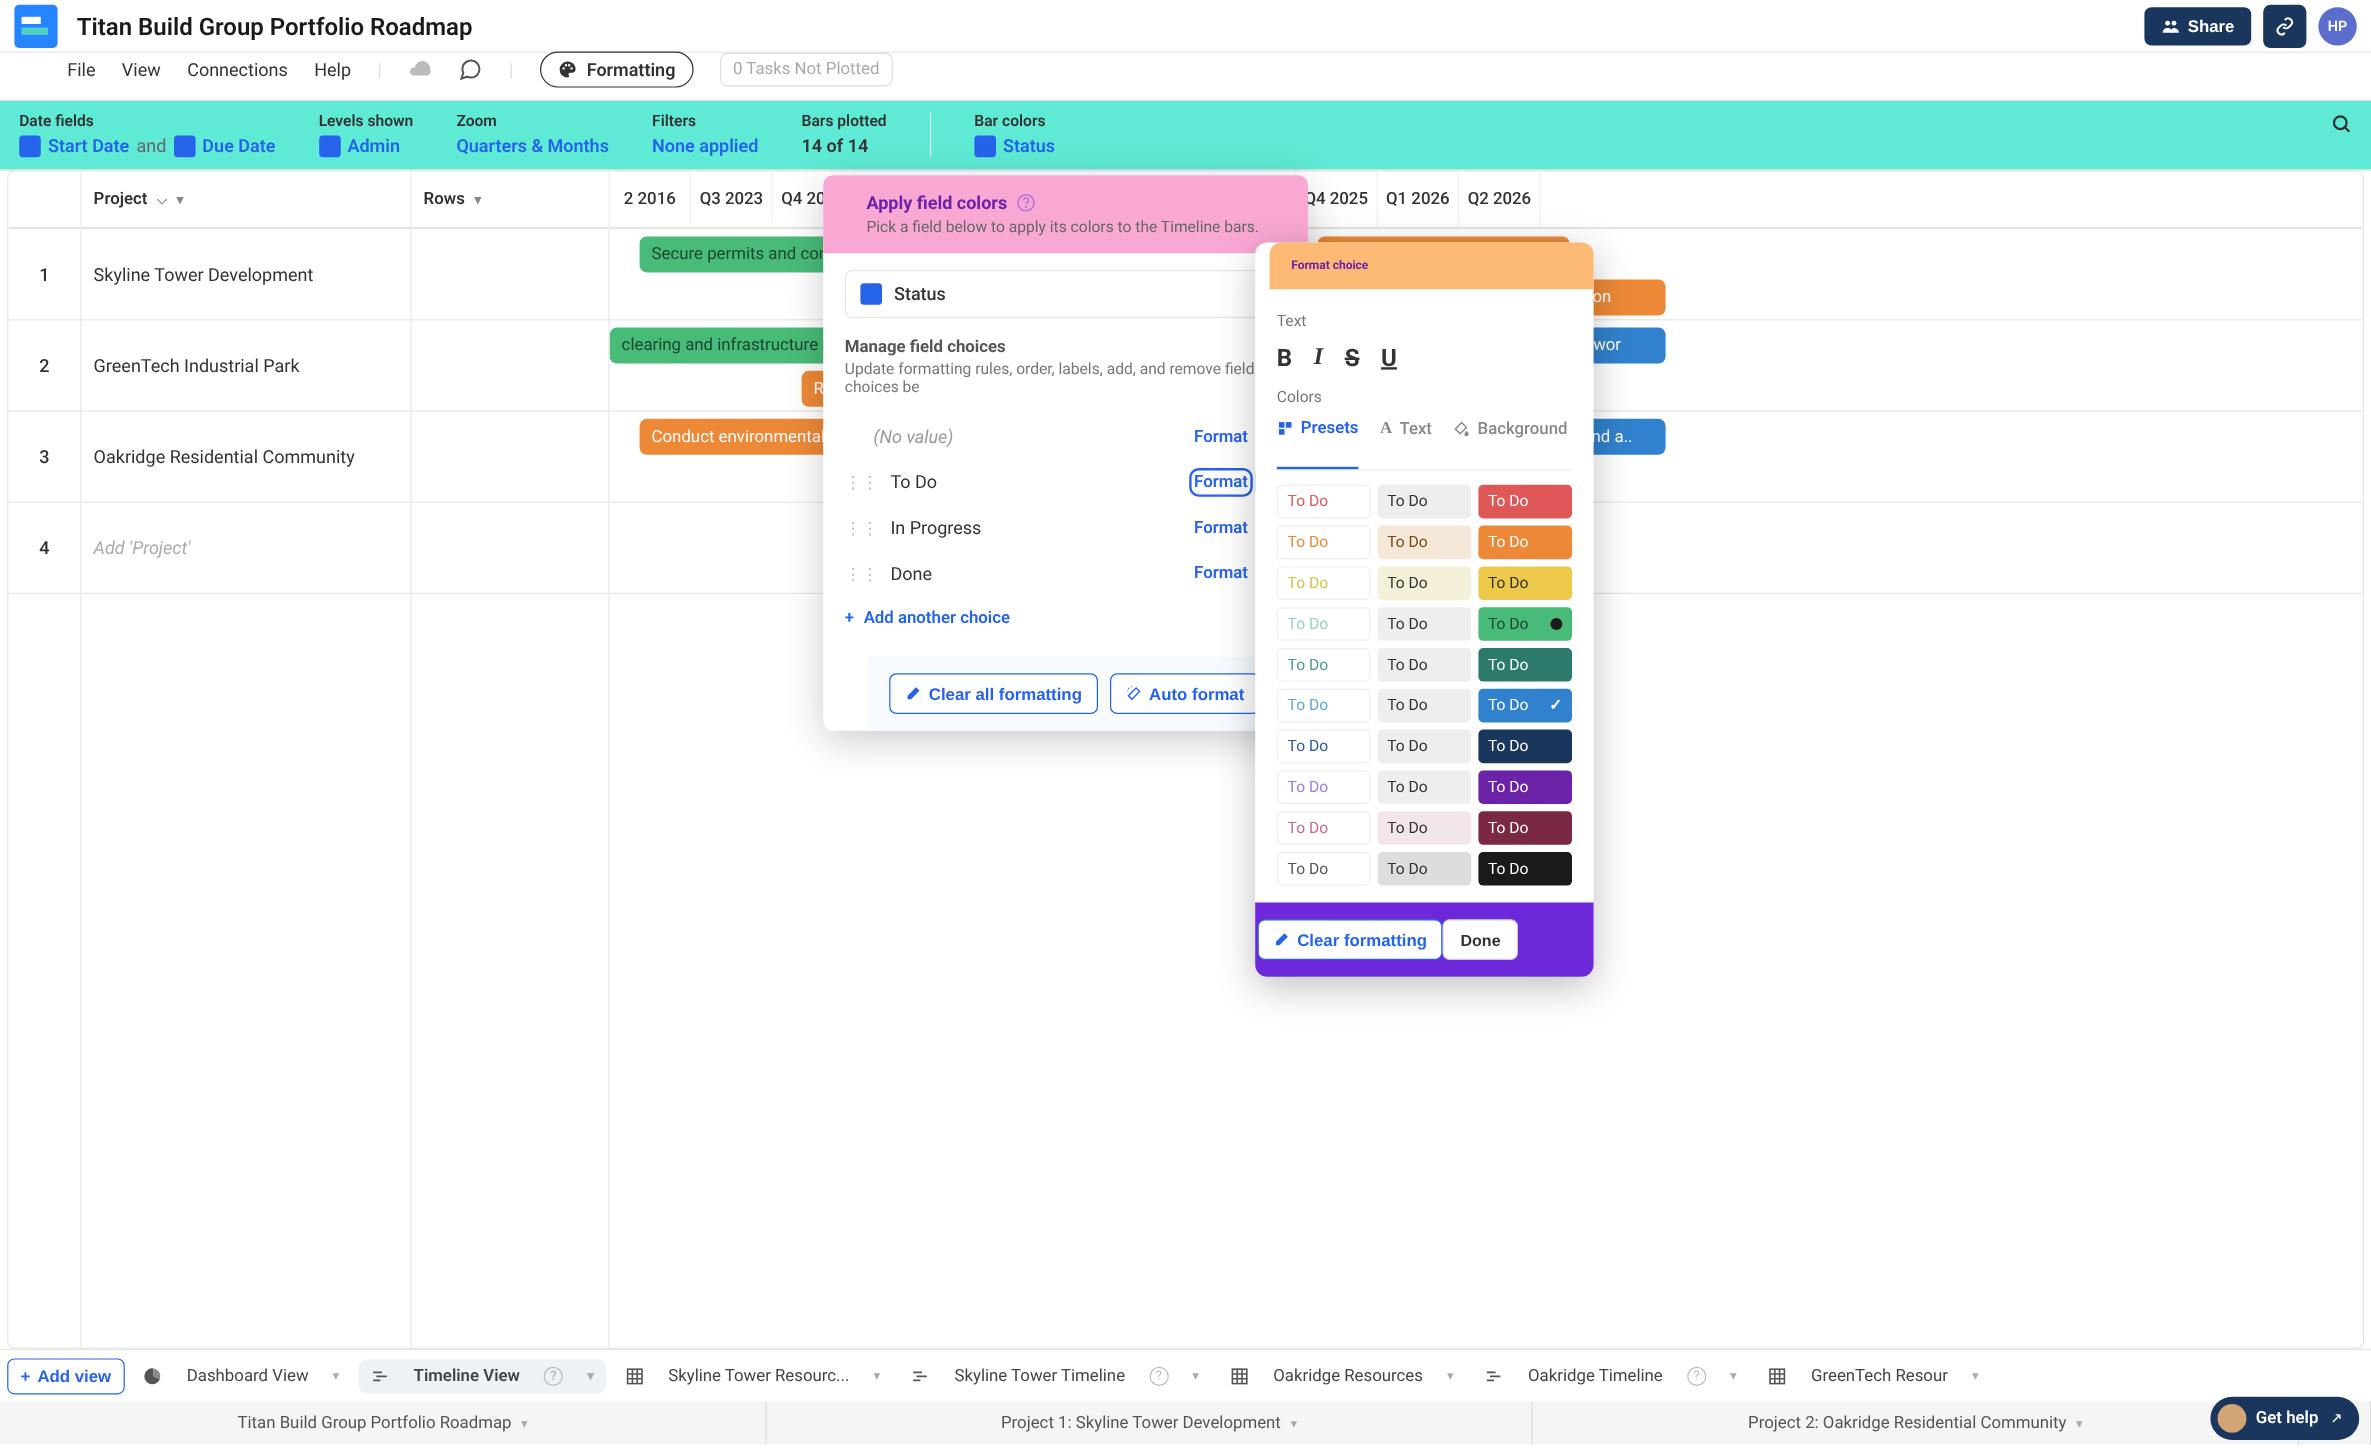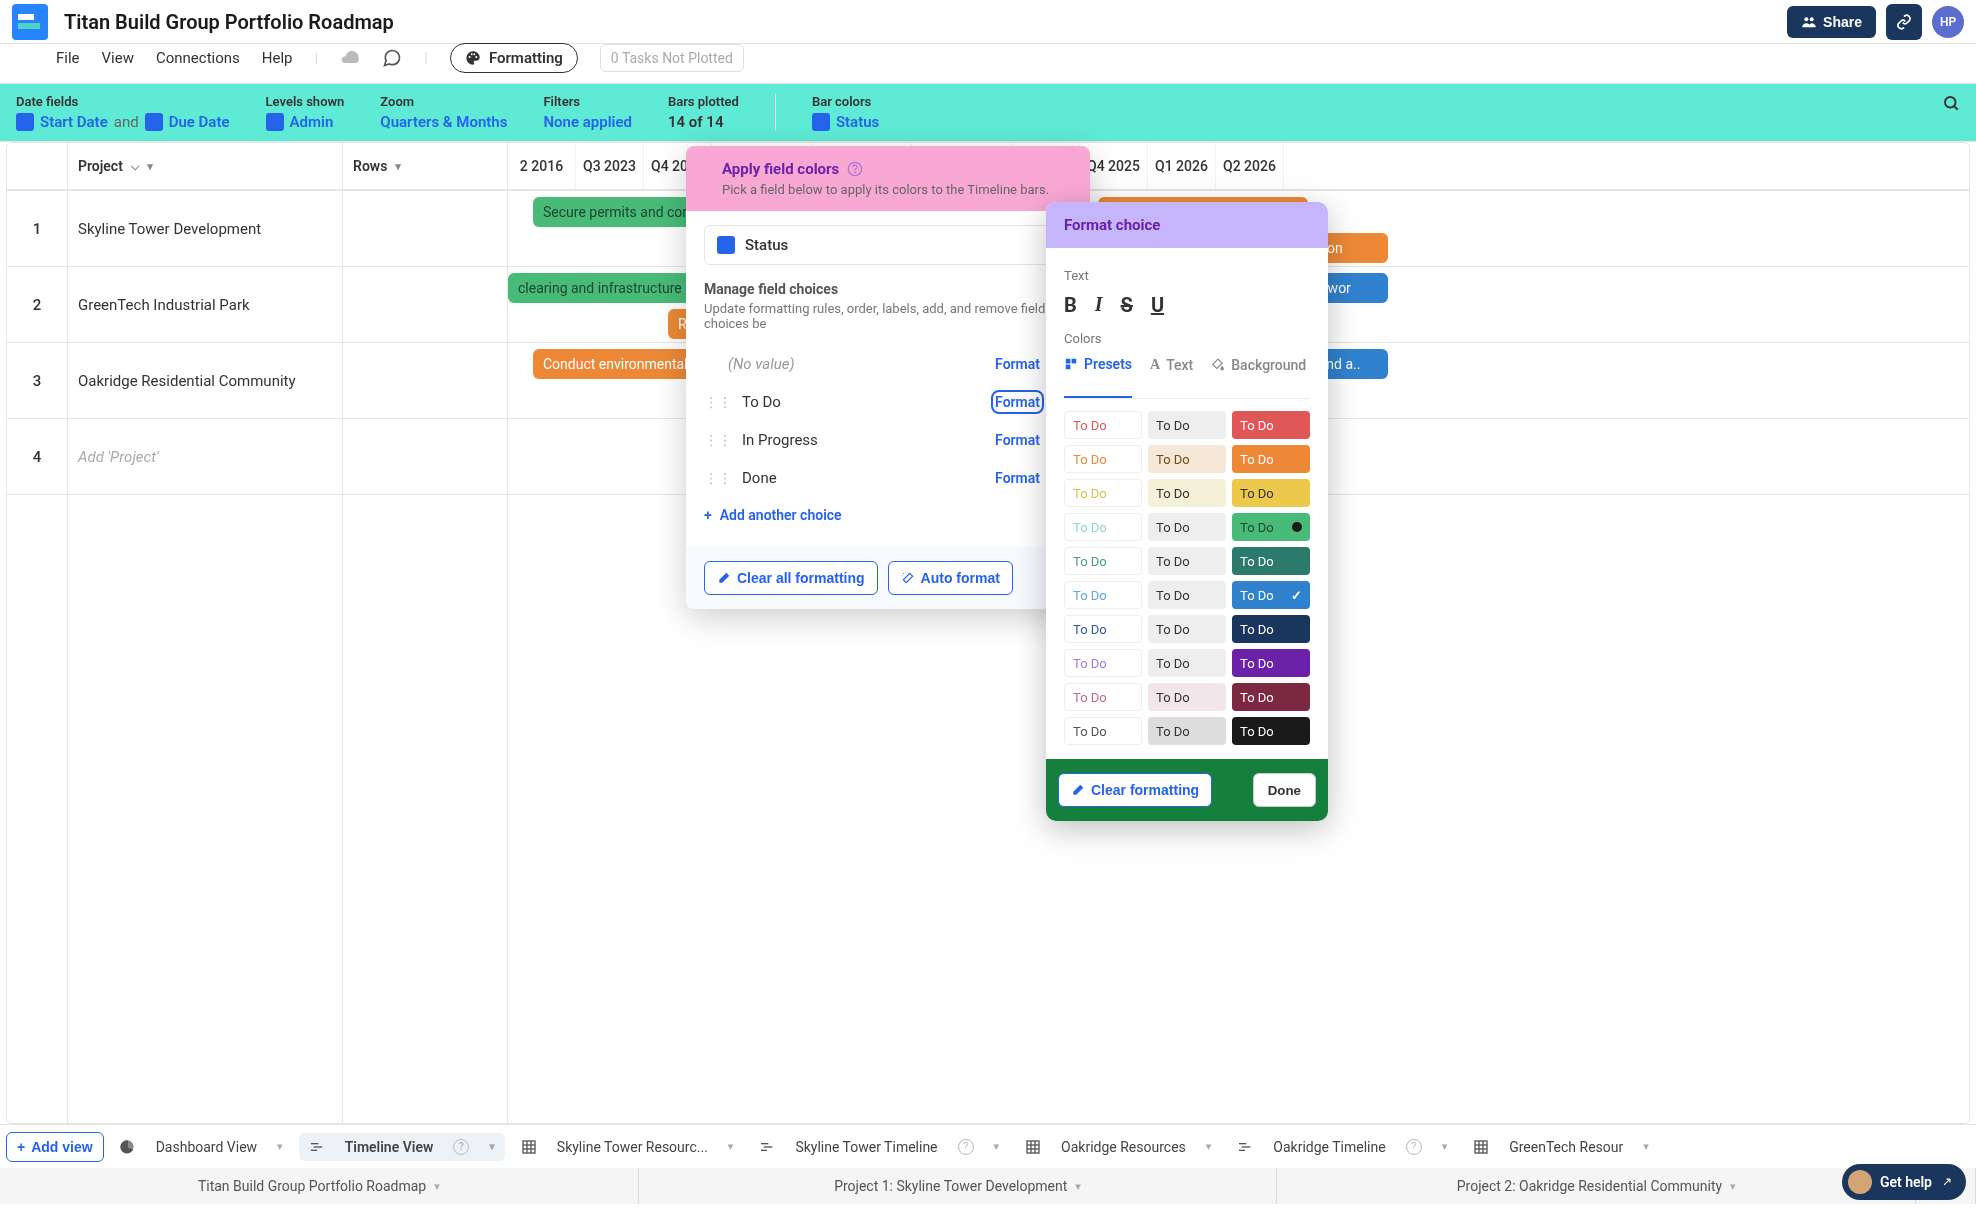--- a/index.html
+++ b/index.html
@@ -70,41 +70,41 @@
 .choice-label { flex: 1; font-size: 15px; }
 .choice-label.novalue { color: #999; font-style: italic; }
 .format-link { color: #2563eb; font-weight: 600; font-size: 14px; cursor: pointer; }
 .format-swatch { width: 22px; height: 22px; border-radius: 4px; display: flex; align-items: center; justify-content: center; font-size: 11px; color: #fff; font-weight: 600; }
 .format-swatch.empty { border: 1px solid #ddd; background: #fff; }
 .format-swatch.blue-sw { background: #3182ce; }
 .format-swatch.orange-sw { background: #ed8936; }
 .format-swatch.green-sw { background: #48bb78; }
 .choice-row.selected .format-link, .choice-row.selected .format-swatch { outline: 2px solid #2563eb; outline-offset: 2px; border-radius: 4px; }
 .add-choice { display: flex; align-items: center; gap: 8px; color: #2563eb; font-weight: 600; padding: 10px 0; cursor: pointer; }
-.popover-footer { padding: 14px 18px; background: #f7fbff; display: flex; gap: 10px; border-radius: 0 0 8px 8px; }
+.popover-footer { padding: 14px 18px; background: #f7fbff; display: flex; gap: 10px; border-radius: 0 0 8px 8px; margin-left: 37px; }
 .footer-btn { border: 1px solid #2563eb; background: #fff; color: #2563eb; border-radius: 6px; padding: 8px 12px; font-weight: 600; display: flex; align-items: center; gap: 6px; cursor: pointer; font-size: 14px; }
 
 
 .side-panel { position: absolute; left: 1046px; top: 202px; width: 282px; background: #fff; border-radius: 10px; box-shadow: 0 8px 32px rgba(0,0,0,0.25); z-index: 60; }
-.side-header { background: #c4b5fd; padding: 14px 18px; border-radius: 10px 10px 0 0; color: #6b21a8; font-weight: 700; font-size: 15px; }
+.side-header { background: #fdba74; padding: 14px 18px; border-radius: 10px 10px 0 0; color: #6b21a8; font-weight: 700; font-size: 10px; margin-left: 12px; }
 .side-body { padding: 14px 18px; }
 .side-section-label { color: #777; font-size: 13px; margin: 6px 0 10px; }
 .text-format-row { display: flex; gap: 18px; font-size: 20px; font-weight: 700; margin-bottom: 14px; }
 .text-format-row span { cursor: pointer; }
 .tf-italic { font-style: italic; font-family: serif; }
 .tf-strike { text-decoration: line-through; }
 .tf-under { text-decoration: underline; }
 .color-tabs { display: flex; gap: 18px; border-bottom: 1px solid #eee; margin-bottom: 12px; font-size: 14px; }
 .color-tab { display: flex; align-items: center; gap: 6px; padding-bottom: 24px; color: #888; cursor: pointer; font-weight: 500; }
 .color-tab.active { color: #2563eb; border-bottom: 2px solid #2563eb; font-weight: 600; }
 .swatch-grid { display: grid; grid-template-columns: repeat(3, 1fr); gap: 6px; }
 .swatch { height: 28px; border-radius: 4px; display: flex; align-items: center; padding: 0 8px; font-size: 13px; cursor: pointer; position: relative; }
 .swatch .dot { width: 10px; height: 10px; border-radius: 50%; background: #1a1a1a; margin-left: auto; }
 .swatch .check { margin-left: auto; color: #fff; font-weight: 700; }
-.side-footer { padding: 14px 12px; background: #15803d; display: flex; justify-content: space-between; border-radius: 0 0 10px 10px; }
+.side-footer { padding: 14px 2px; background: #6d28d9; display: flex; justify-content: flex-start; border-radius: 0 0 10px 10px; }
 .done-btn { border: 1px solid #ccc; background: #fff; color: #333; border-radius: 6px; padding: 8px 14px; font-weight: 600; cursor: pointer; }
 
 
 .view-tabs { display: flex; align-items: center; height: 44px; padding: 0 6px; gap: 6px; background: #fff; border-top: 1px solid #e5e5e5; overflow: hidden; }
 .add-view-btn { border: 1px solid #2563eb; background: #fff; color: #2563eb; border-radius: 6px; padding: 6px 10px; font-weight: 600; display: flex; align-items: center; gap: 6px; cursor: pointer; font-size: 14px; }
 .view-tab { display: flex; align-items: center; gap: 20px; padding: 6px 10px; border-radius: 6px; cursor: pointer; font-size: 14px; color: #444; white-space: nowrap; }
 .view-tab.active { background: #edf2f7; font-weight: 600; }
 .view-tab .caret { color: #aaa; font-size: 11px; }
 .view-tab .help { color: #bbb; width: 16px; height: 16px; border: 1px solid #bbb; border-radius: 50%; display: inline-flex; align-items: center; justify-content: center; font-size: 11px; }
 

